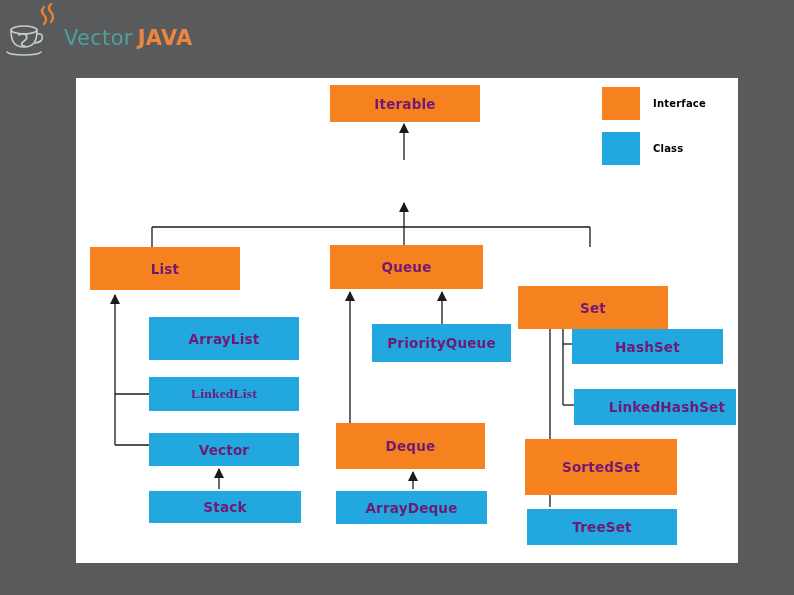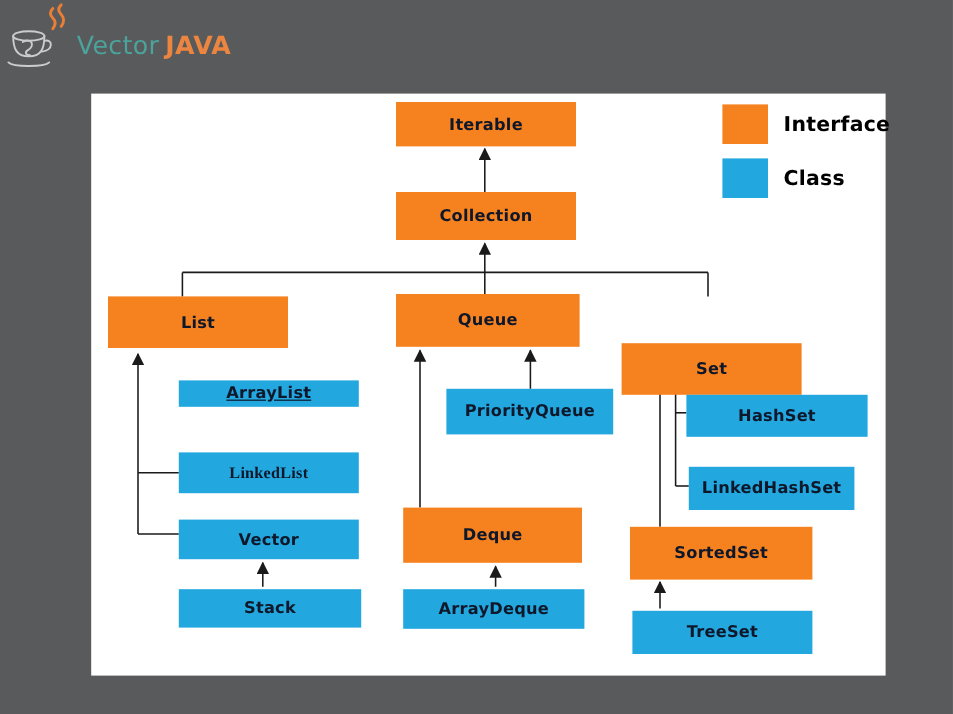--- a/index.html
+++ b/index.html
@@ -53,21 +53,21 @@
     stroke: var(--c-edge, #1A1A1A);
     stroke-width: 1.3;
   }
   .edges marker path { fill: var(--c-edge, #1A1A1A); }
   
   .node {
     position: absolute;
     display: flex;
     align-items: center;
     justify-content: center;
-    color: #0f172a;
+    color: #701a75;
     font-weight: bold;
     font-size: 13.5px;
     letter-spacing: 0.2px;
     text-align: center;
   }
   .node.interface { background: var(--c-interface, #F6821F); }
   .node.class     { background: var(--c-class, #22A7DF); }
   
   .legend-row {
     position: absolute;
@@ -81,21 +81,21 @@
     width: 38px; height: 33px;
     display: inline-block;
     flex: 0 0 auto;
   }
   .swatch.interface { background: var(--c-interface, #F6821F); }
   .swatch.class     { background: var(--c-class, #22A7DF); }
   .legend-label {
     margin-left: 13px;
     color: var(--c-legend_text, #000000);
     font-weight: bold;
-    font-size: 17px;
+    font-size: 10px;
     letter-spacing: 0.2px;
   }
 </style>
 </head>
 <body>
 
 <div class="stage">
 
   <div class="logo">
     <svg width="56" height="58" viewBox="0 0 56 58">
@@ -148,29 +148,28 @@
     <div class="legend-row row-interface">
       <span class="swatch interface"></span>
       <span class="legend-label">Interface</span>
     </div>
     <div class="legend-row row-class">
       <span class="swatch class"></span>
       <span class="legend-label">Class</span>
     </div>
 
   <div class="node interface" style="left: 254px; top: 7px; width: 150px; height: 37px;">Iterable</div>
-      <div class="node interface" style="left: 254px; top: 82px; width: 150px; height: 40px;">Collection</div>
       <div class="node interface" style="left: 14px; top: 169px; width: 150px; height: 43px;">List</div>
       <div class="node interface" style="left: 254px; top: 167px; width: 153px; height: 44px;">Queue</div>
       <div class="node interface" style="left: 442px; top: 169px; width: 150px; height: 43px; margin-top: 39px;">Set</div>
-      <div class="node class" style="left: 73px; top: 239px; width: 150px; height: 22px; text-decoration: underline;">ArrayList</div>
+      <div class="node class" style="left: 73px; top: 239px; width: 150px; height: 43px;">ArrayList</div>
       <div class="node class" style="left: 73px; top: 299px; width: 150px; height: 34px; font-family: Liberation Serif, serif;">LinkedList</div>
       <div class="node class" style="left: 73px; top: 355px; width: 150px; height: 33px;">Vector</div>
       <div class="node class" style="left: 73px; top: 413px; width: 152px; height: 32px;">Stack</div>
       <div class="node class" style="left: 296px; top: 246px; width: 139px; height: 38px;">PriorityQueue</div>
       <div class="node interface" style="left: 260px; top: 345px; width: 149px; height: 46px;">Deque</div>
       <div class="node class" style="left: 260px; top: 413px; width: 151px; height: 33px;">ArrayDeque</div>
       <div class="node class" style="left: 496px; top: 251px; width: 151px; height: 35px;">HashSet</div>
-      <div class="node class" style="left: 498px; top: 311px; width: 138px; height: 36px;">LinkedHashSet</div>
-      <div class="node interface" style="left: 449px; top: 361px; width: 152px; height: 44px;">SortedSet</div>
+      <div class="node class" style="left: 498px; top: 311px; width: 138px; height: 36px; padding-left: 24px;">LinkedHashSet</div>
+      <div class="node interface" style="left: 449px; top: 361px; width: 152px; height: 56px;">SortedSet</div>
       <div class="node class" style="left: 451px; top: 431px; width: 150px; height: 36px;">TreeSet</div>
     </div>
 </div>
 
 </body></html>

